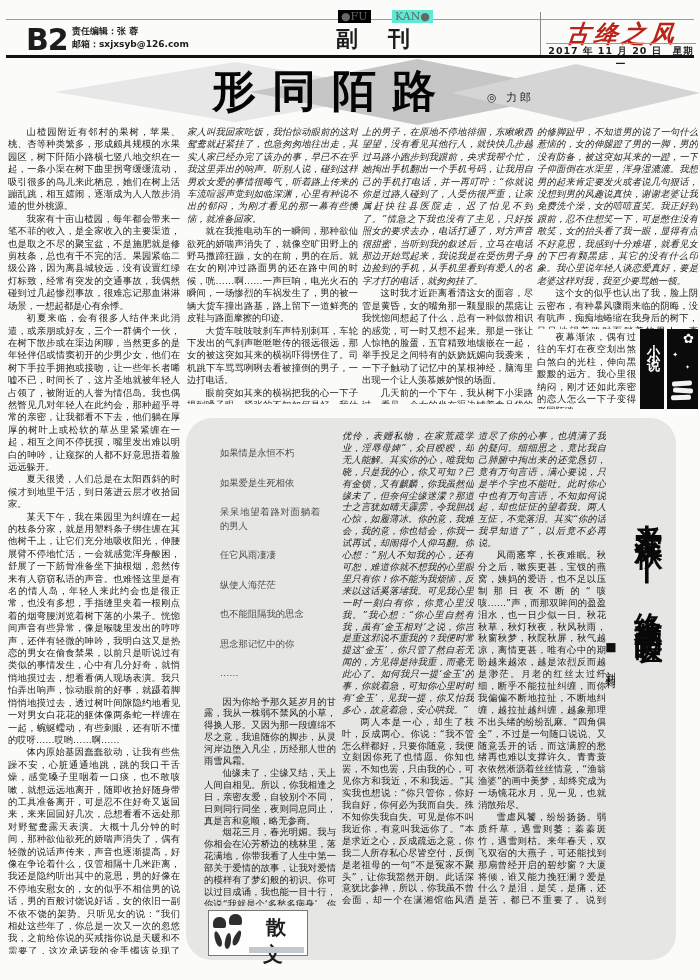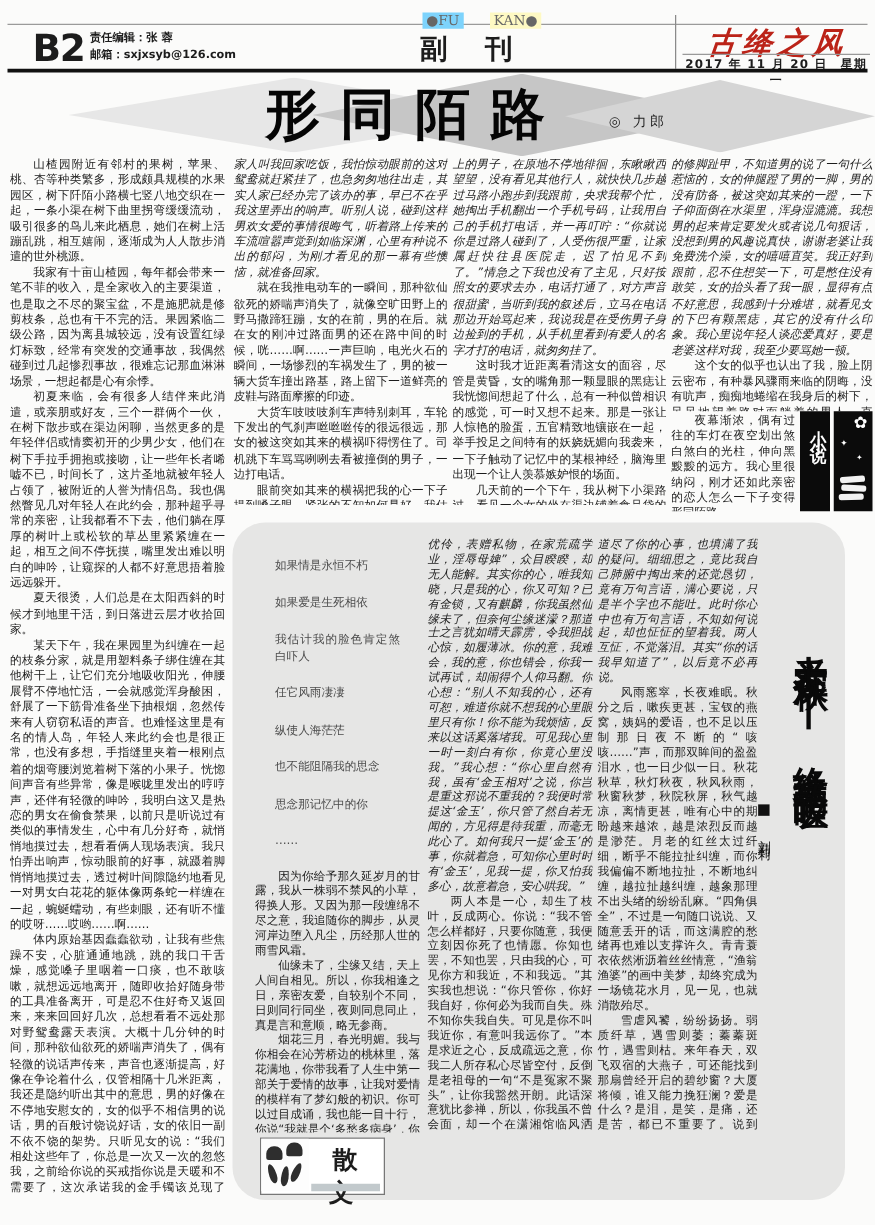--- a/index.html
+++ b/index.html
@@ -2,22 +2,22 @@
 <html><head>
 <meta charset="utf-8">
 <style>
   html,body{margin:0;padding:0;width:700px;height:980px;background:#fbfbfa;overflow:hidden;
     font-family:"DejaVu Sans",sans-serif;color:#1c1c1c;}
   .abs{position:absolute;}
   
   #hairline-top{left:6px;top:19px;width:688px;height:1px;background:#9a9a9a;}
   #page-label{left:26px;top:22px;font-size:30px;font-weight:900;letter-spacing:-1px;}
   #editor-box{left:72px;top:25px;font-size:9px;font-weight:700;line-height:13px;}
-  #pinyin-left{left:338px;top:10px;font-size:11px;color:#666;font-family:"DejaVu Serif",serif;background:#7dd3fc;padding:0 3px;}
-  #pinyin-right{left:392px;top:10px;font-size:11px;color:#666;font-family:"DejaVu Serif",serif;background:#fef9c3;padding:0 3px;}
+  #pinyin-left{left:338px;top:10px;font-size:11px;color:#666;font-family:"DejaVu Serif",serif;background:#000000;padding:0 3px;}
+  #pinyin-right{left:392px;top:10px;font-size:11px;color:#666;font-family:"DejaVu Serif",serif;background:#5eead4;padding:0 3px;}
   #section-name{left:330px;top:24px;width:110px;font-size:22px;font-weight:900;letter-spacing:30px;text-indent:6px;background:#fbfbfa;}
   #v-divider{left:540px;top:12px;width:1px;height:43px;background:#8a8a8a;}
   #masthead{left:548px;top:18px;width:148px;text-align:center;font-size:24px;font-weight:900;font-style:italic;
     color:#bb2318;font-family:"DejaVu Serif",serif;letter-spacing:4px;transform:skewX(-6deg);}
   #masthead-rule{left:546px;top:43px;width:150px;height:1px;background:#999;}
   #date-line{left:544px;top:45px;width:154px;text-align:center;font-size:9.5px;font-weight:700;letter-spacing:1px;}
   #thick-rule{left:6px;top:55px;width:688px;height:3px;background:#111;}
   
   .diamond{clip-path:polygon(50% 0,100% 50%,50% 100%,0 50%);}
   #dia1{left:55px;top:62px;width:360px;height:60px;background:#e7e7e7;}
@@ -126,21 +126,21 @@
   <div class="book" style="left:33px;top:59px;transform:rotate(3deg);"></div>
   <div class="book" style="left:31px;top:66px;transform:rotate(-2deg);"></div>
 </div>
 
 <div class="abs" id="a2-box"></div>
 
 <div class="abs a2-col" id="a2cA">
   <div id="poem">
       <p>如果情是永恒不朽</p>
       <p>如果爱是生死相依</p>
-      <p>我估计我的脸色肯定煞白吓人</p>
+      <p>呆呆地望着路对面躺着的男人</p>
       <p>任它风雨凄凄</p>
       <p>纵使人海茫茫</p>
       <p>也不能阻隔我的思念</p>
       <p>思念那记忆中的你</p>
       <p>……</p>
     </div>
   <div>
       <p>因为你给予那久延岁月的甘露，我从一株弱不禁风的小草，得换人形。又因为那一段缠绵不尽之意，我追随你的脚步，从灵河岸边堕入凡尘，历经那人世的雨雪风霜。</p>
       <p>仙缘未了，尘缘又结，天上人间自相见。所以，你我相逢之日，亲密友爱，自较别个不同，日则同行同坐，夜则同息同止，真是言和意顺，略无参商。</p>
       <p>烟花三月，春光明媚。我与你相会在沁芳桥边的桃林里，落花满地，你带我看了人生中第一部关于爱情的故事，让我对爱情的模样有了梦幻般的初识。你可以过目成诵，我也能一目十行，你说“我就是个‘多愁多病身’，你就是那‘倾国倾城貌’”，我恼你的轻率。你又说“好妹妹，千万饶我这一遭，原是我说错了。若有心欺负你，明儿我掉在池子里，教个癞头鼋吞了去，变个大忘八，等你明儿做了‘一品夫人’病老归西的时候，我往你坟上替你驮一辈子的碑去”，我反而不忍，笑称你“原来是苗而不秀，是个银样镴枪头”。其实，爱情的种子，已经像那阶下新进的稚笋，我倚门愣神，我读书无味，我百般烦闷，只因为那爱的种子在萌发，在穿透我透明的心扉。</p>

